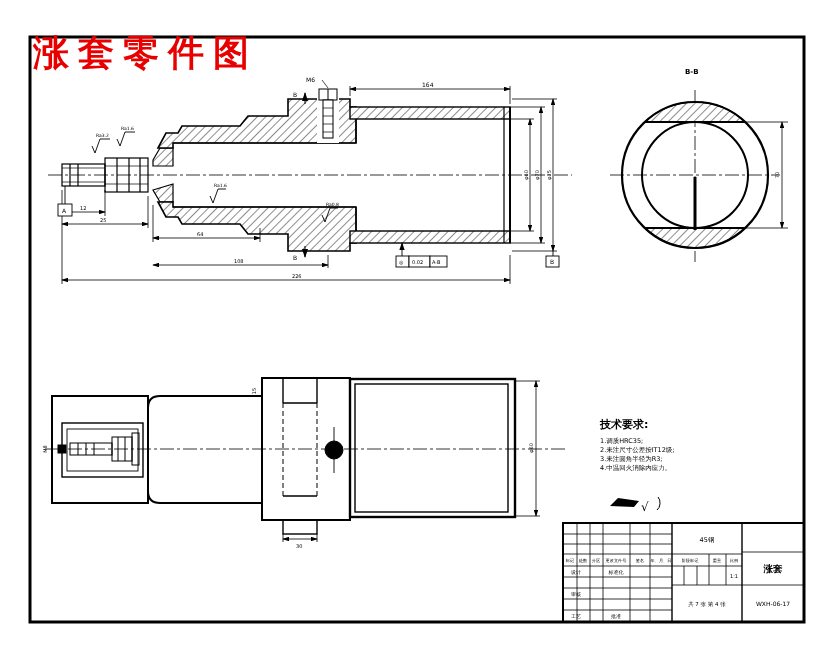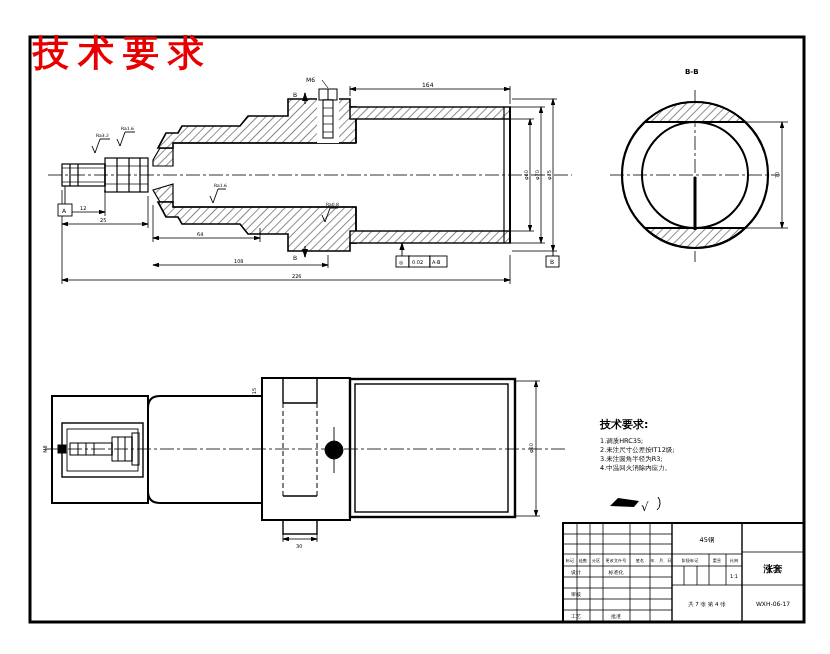--- a/index.html
+++ b/index.html
@@ -315,15 +315,15 @@
       <text x="707" y="606" font-size="5.5" text-anchor="middle">共 7 张  第 4 张</text>
     </g>
 
     <g stroke="none">
       <text x="773" y="572" font-size="9.5" text-anchor="middle" font-weight="bold">涨套</text>
       <text x="773" y="606" font-size="6" text-anchor="middle">WXH-06-17</text>
     </g>
   </g>
 </svg>
 
-<div class="red-title">技术要求</div>
+<div class="red-title">涨套零件图</div>
 
 </div>
 
 </body></html>

